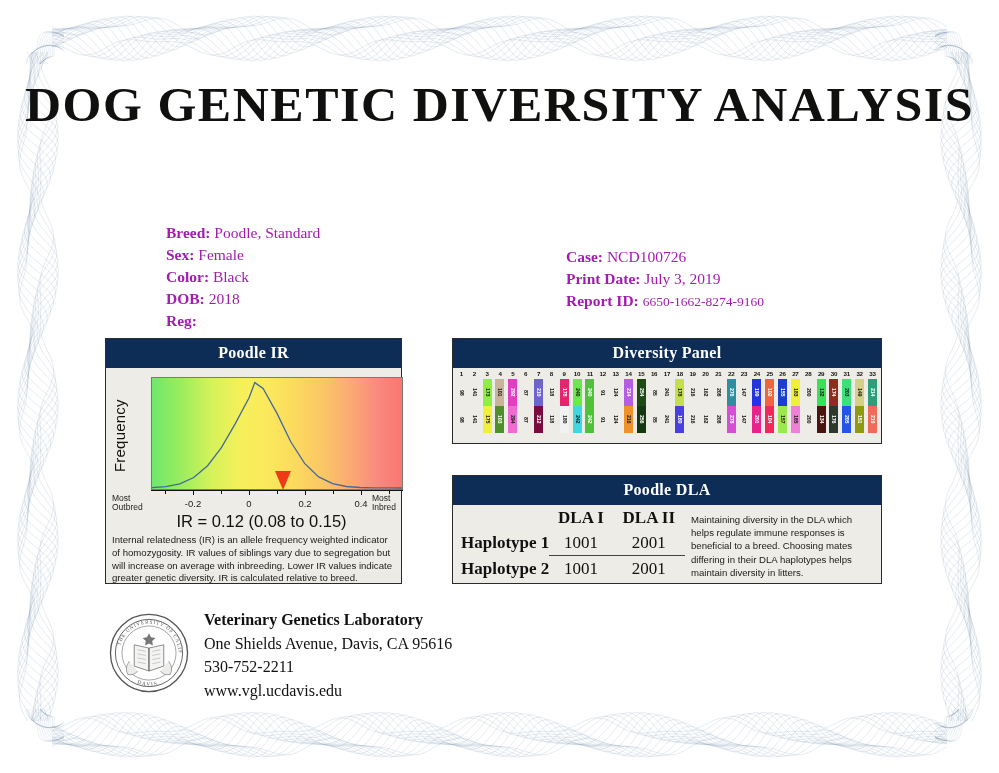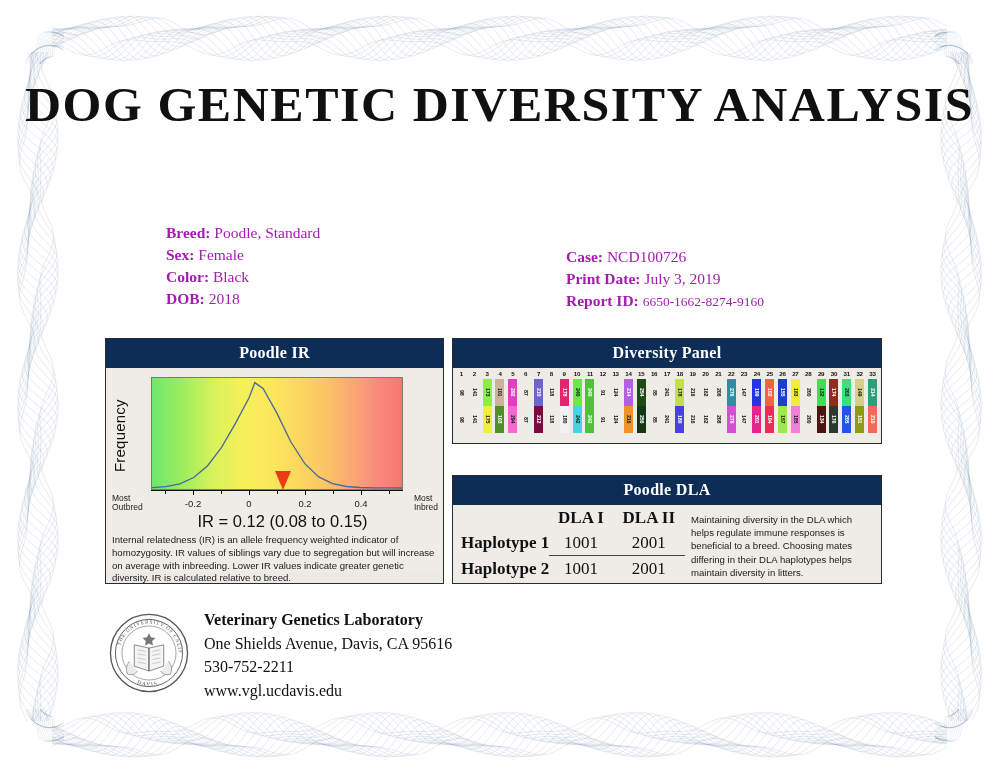--- a/index.html
+++ b/index.html
@@ -35,21 +35,21 @@
   .meta .small{font-size:13.5px;}
 
   
   .panel{position:absolute;border:1px solid #2b2b2b;background:#eceae4;box-sizing:border-box;}
   .panel-hd{
     background:#0d2d57;color:#ffffff;text-align:center;font-weight:700;
     font-size:16px;letter-spacing:.3px;padding:5px 0 6px;
   }
 
   
-  #ir-panel{left:105px;top:338px;width:339px;height:246px;}
+  #ir-panel{left:105px;top:338px;width:297px;height:246px;}
   .ir-body{position:relative;height:204px;background:#eeece6;}
   .ir-plot{
     position:absolute;left:45px;top:9px;width:252px;height:113px;
     background:linear-gradient(to right,
       #6ee86b 0%, #9ced5e 12%, #d6f25a 24%, #f6f05a 36%,
       #fbe95c 46%, #fbdc5e 56%, #fbc765 68%, #fba874 80%,
       #fa8a7e 90%, #f9776f 100%);
     border:1px solid #7a7a72;box-sizing:border-box;
   }
   .ir-curve{position:absolute;left:0;top:0;width:100%;height:100%;}
@@ -270,20 +270,24 @@
       <span class="v">Female</span>
     </div>
     <div>
       <b>Color:</b>
       <span class="v">Black</span>
     </div>
     <div>
       <b>DOB:</b>
       <span class="v">2018</span>
     </div>
+    <div>
+      <b>Reg:</b>
+      <span class="v"></span>
+    </div>
   </div>
 
   <div class="meta meta-right">
     <div>
       <b>Case:</b>
       <span class="v">NCD100726</span>
     </div>
     <div>
       <b>Print Date:</b>
       <span class="v">July 3, 2019</span>

